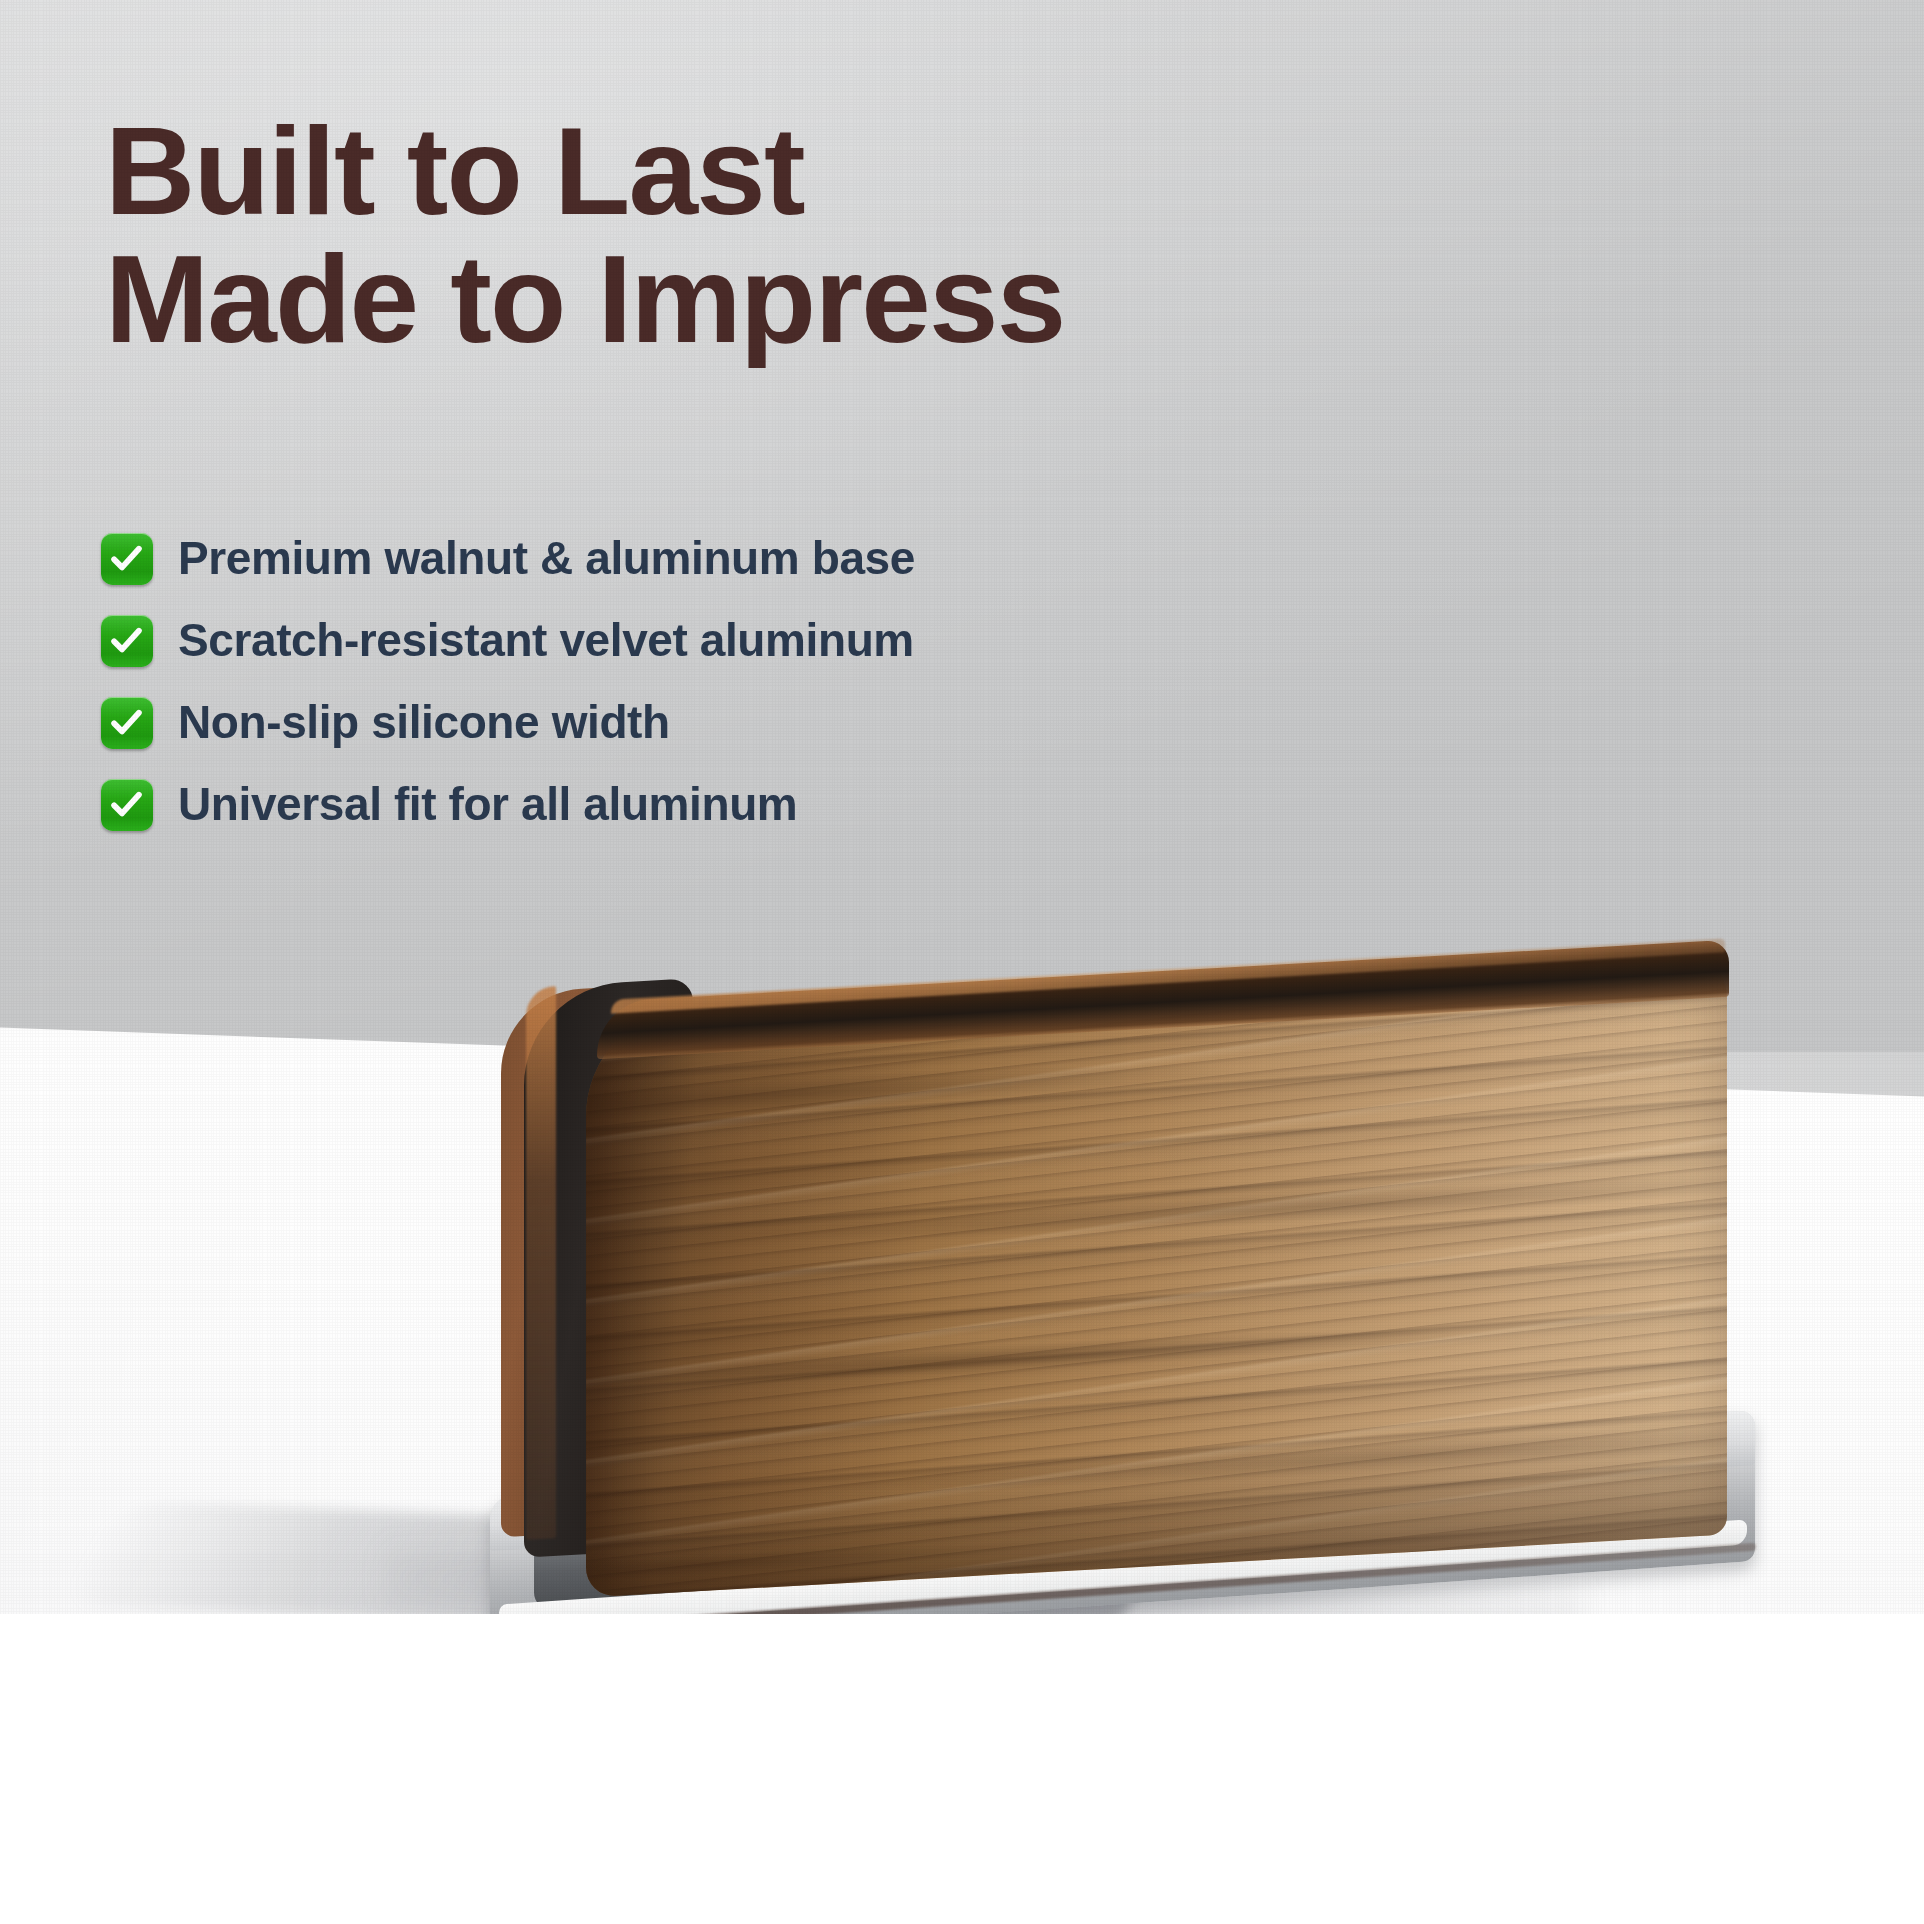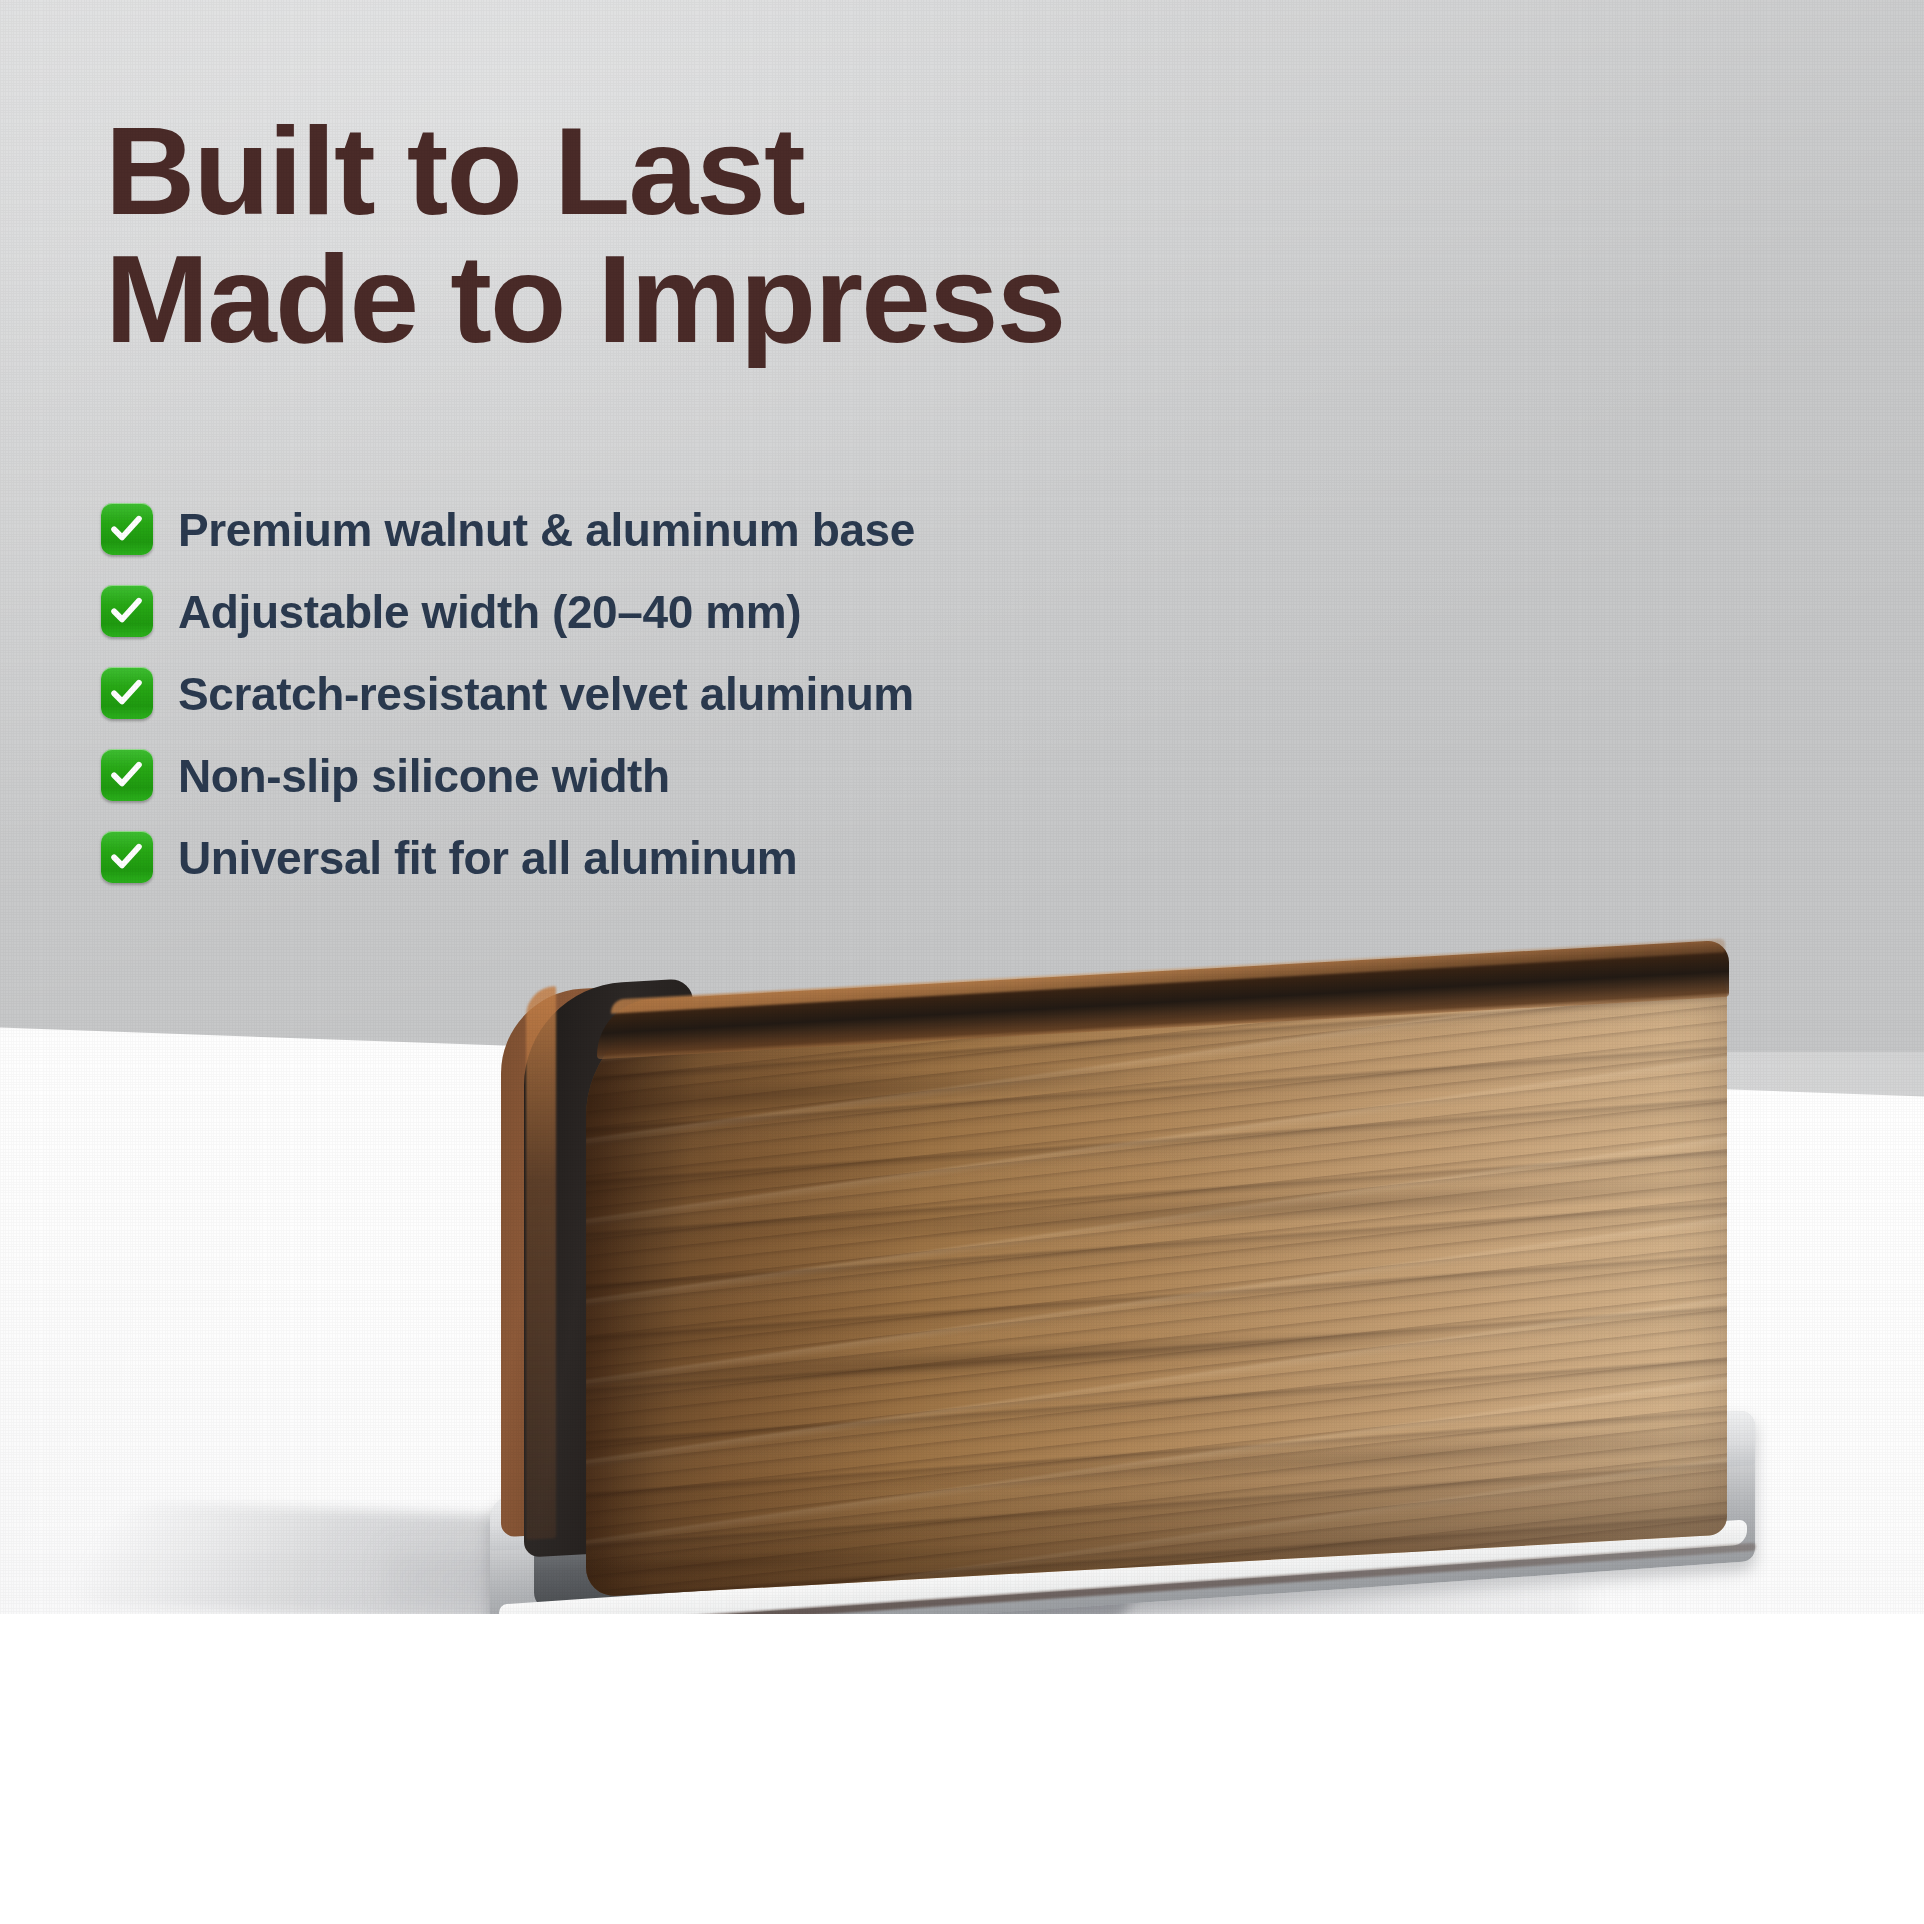--- a/index.html
+++ b/index.html
@@ -109,21 +109,21 @@
 
   
   .features {
     position: absolute;
     left: 101px;
     top: 503px;
     width: 1248px;
   }
   .feature-row {
     display: flex;
-    align-items: flex-start;
+    align-items: flex-end;
     height: 82px;
   }
   .check-badge {
     position: relative;
     width: 52px;
     height: 52px;
     border-radius: 11.6px;
     background: linear-gradient(180deg, #3fbf33 0%, #27a815 38%, #1f9a10 75%, #2bb01c 100%);
     box-shadow: 0 1.8px 2.7px rgba(0,0,0,0.28), inset 0 0.9px 0 rgba(255,255,255,0.45);
     flex: 0 0 auto;
@@ -387,28 +387,20 @@
 
     <div class="feature-row">
       <span class="check-badge">
         <svg viewBox="0 0 44 44" aria-hidden="true">
           <path d="M8 23 L17 32 L36 11" fill="none" stroke="#ffffff" stroke-width="6.5" stroke-linecap="round" stroke-linejoin="round"></path>
         </svg>
       </span>
       <span class="feature-label">Premium walnut &amp; aluminum base</span>
     </div>
 
-    <div class="feature-row">
-      <span class="check-badge">
-        <svg viewBox="0 0 44 44" aria-hidden="true">
-          <path d="M8 23 L17 32 L36 11" fill="none" stroke="#ffffff" stroke-width="6.5" stroke-linecap="round" stroke-linejoin="round"></path>
-        </svg>
-      </span>
-      <span class="feature-label">Adjustable width (20–40 mm)</span>
-    </div>
 
     <div class="feature-row">
       <span class="check-badge">
         <svg viewBox="0 0 44 44" aria-hidden="true">
           <path d="M8 23 L17 32 L36 11" fill="none" stroke="#ffffff" stroke-width="6.5" stroke-linecap="round" stroke-linejoin="round"></path>
         </svg>
       </span>
       <span class="feature-label">Scratch-resistant velvet aluminum</span>
     </div>
 

